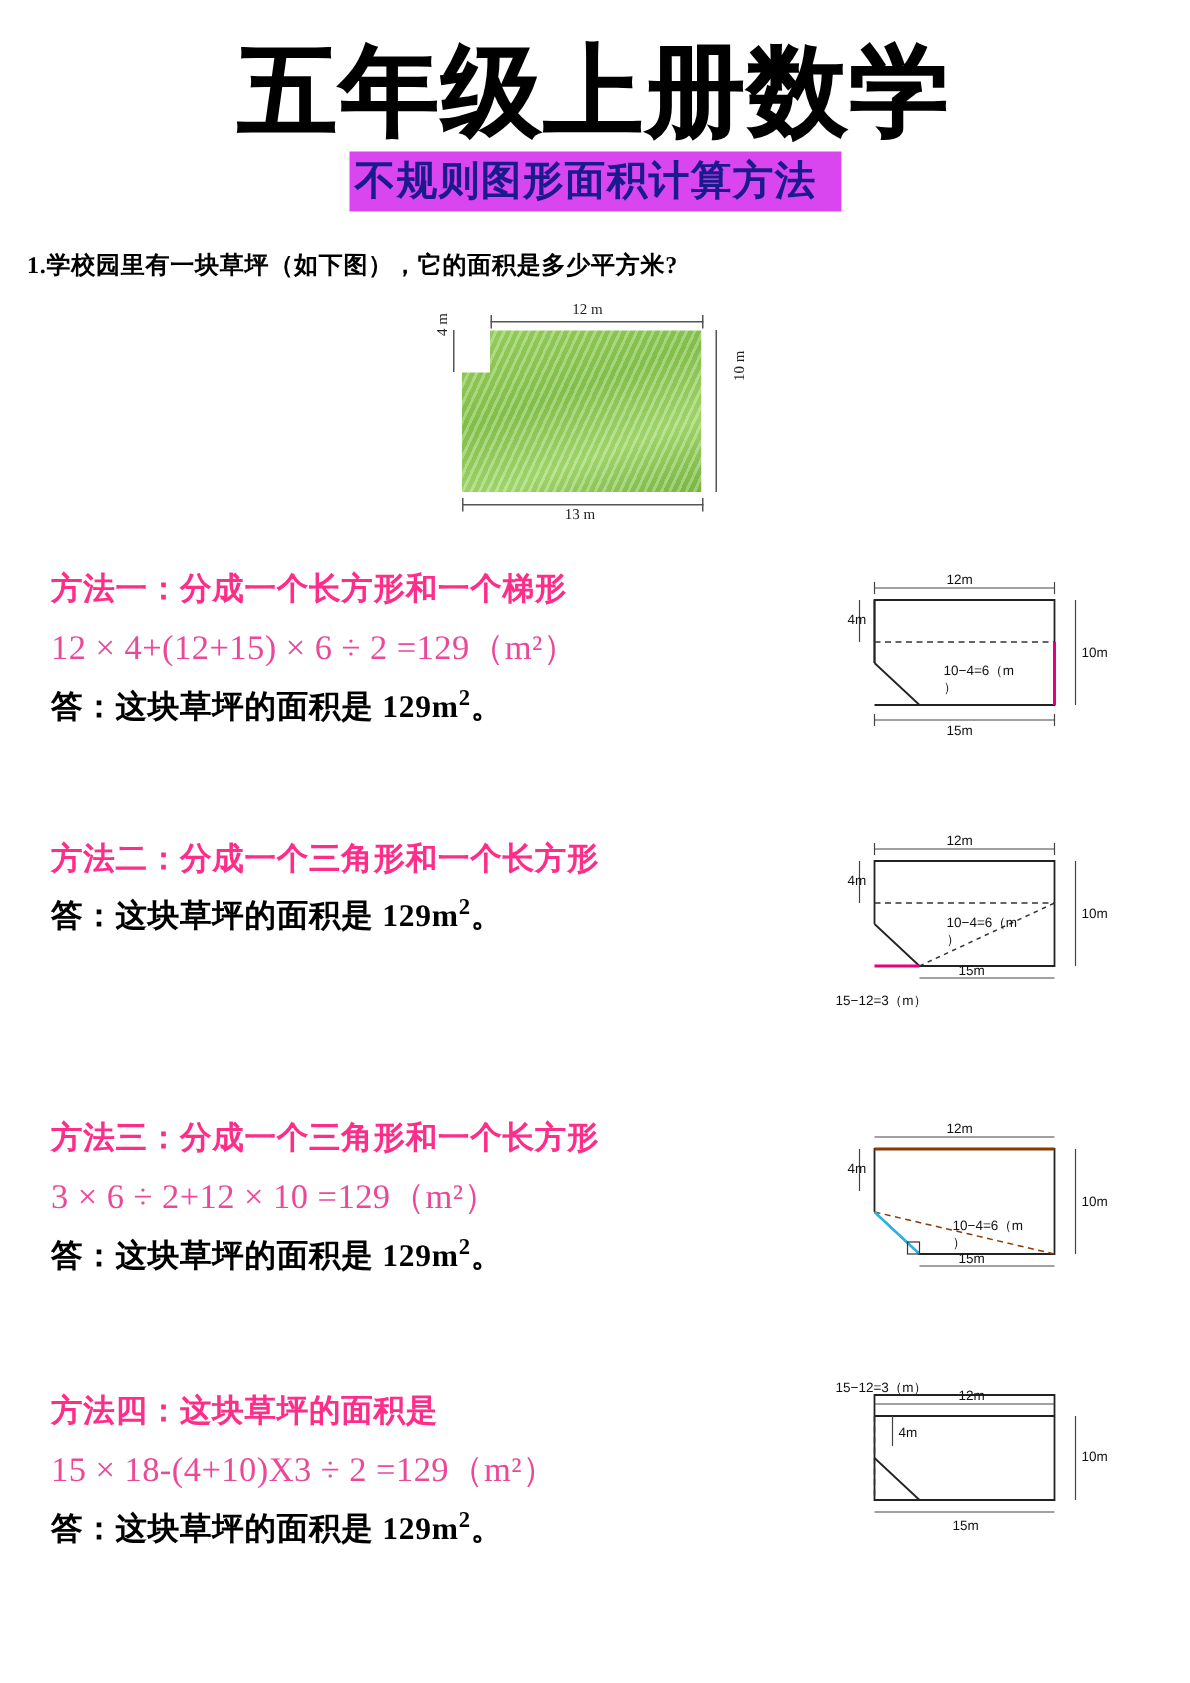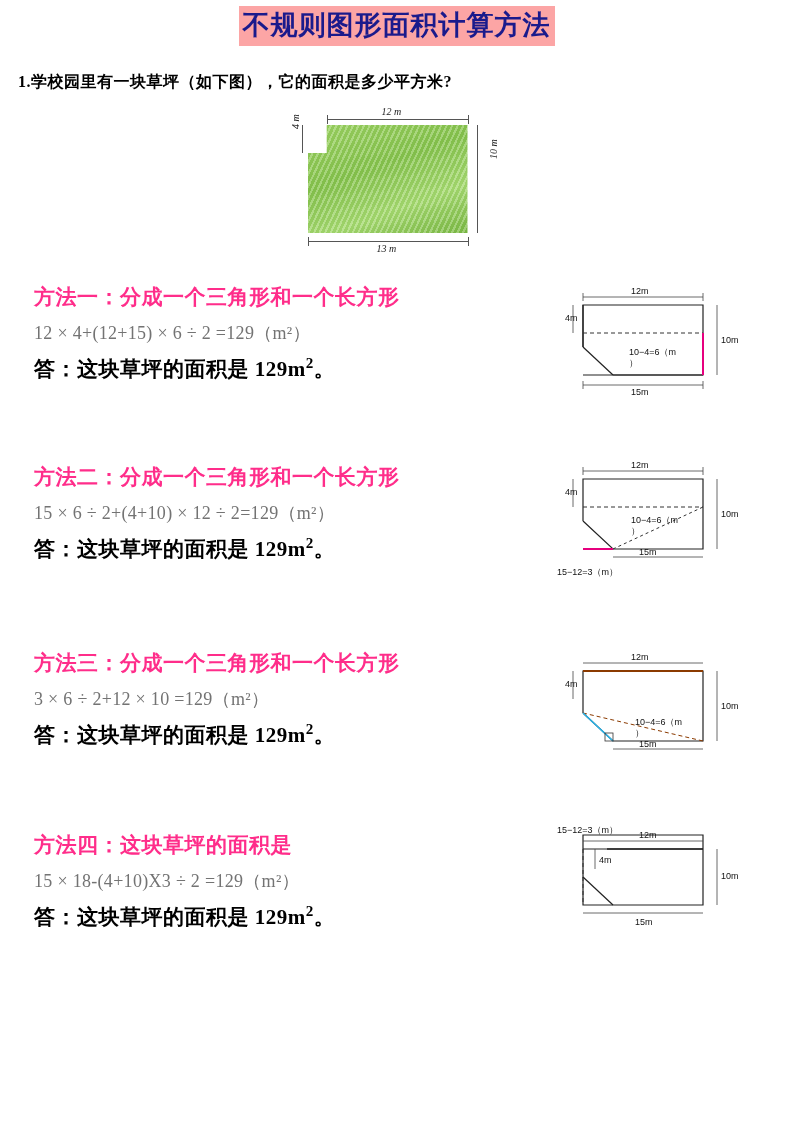--- a/index.html
+++ b/index.html
@@ -34,45 +34,44 @@
     margin-top: 26px;
     color: #000;
     -webkit-text-stroke: 1px #000;
   }
   .subtitle-wrap {
     text-align: center;
     margin-top: 6px;
   }
   .subtitle {
     display: inline-block;
-    background: #fca5a5;
+    background: #d946ef;
     color: #1a1a8c;
     font-family: "DejaVu Sans", sans-serif;
     font-weight: bold;
     font-size: 27px;
-    padding: 1px 4px 3px 4px;
+    padding: 1px 16px 3px 4px;
     letter-spacing: 1px;
   }
 
   
   .question {
     margin: 26px 6px 0 18px;
     font-size: 16px;
     font-family: "Liberation Serif", serif;
     font-weight: 600;
     letter-spacing: 0.5px;
   }
 
   
   .figure-top {
     position: relative;
     width: 250px;
     height: 150px;
     margin: 14px auto 0 auto;
-    font-style: italic;
   }
   .grass-shape {
     position: absolute;
     left: 36px;
     top: 18px;
     width: 160px;
     height: 108px;
     background:
       repeating-linear-gradient(115deg, rgba(255,255,255,0.25) 0 2px, rgba(0,0,0,0.04) 2px 5px),
       linear-gradient(160deg, #9fd26a 0%, #8ac356 40%, #a8d977 70%, #7fb94c 100%);
@@ -99,22 +98,22 @@
   .m-head {
     font-family: "DejaVu Sans", sans-serif;
     font-weight: bold;
     font-size: 21px;
     color: #ff2d8a;
     margin-left: 34px;
     letter-spacing: 0.5px;
   }
   .m-expr {
     font-family: "Liberation Serif", serif;
-    font-size: 18px;
-    color: #737373;
+    font-size: 23px;
+    color: #ec4899;
     margin: 10px 0 0 34px;
     letter-spacing: 0.3px;
   }
   .m-ans {
     font-family: Liberation Serif, serif;
     font-weight: 600;
     font-size: 21px;
     color: #000;
     margin: 10px 0 0 34px;
     letter-spacing: 0.5px;
@@ -135,20 +134,21 @@
     font-family: "Liberation Sans", sans-serif;
     font-size: 9px;
     fill: #111;
   }
 </style>
 </head>
 <body>
 
 <div class="page">
 
+  <div class="title">五年级上册数学</div>
 
   <div class="subtitle-wrap">
     <span class="subtitle">不规则图形面积计算方法</span>
   </div>
 
   <div class="question">1.学校园里有一块草坪（如下图），它的面积是多少平方米?</div>
 
   <div class="figure-top">
     <div class="grass-shape"></div>
 
@@ -163,21 +163,21 @@
     <div class="dim-line" style="left:205px; top:18px; width:1px; height:108px;"></div>
     <div class="dim-label" style="left:216px; top:52px; transform:rotate(-90deg); transform-origin:left top;">10 m</div>
 
     <div class="dim-line" style="left:36px; top:134px; width:161px; height:1px;"></div>
     <div class="dim-line" style="left:36px; top:130px; width:1px; height:9px;"></div>
     <div class="dim-line" style="left:196px; top:130px; width:1px; height:9px;"></div>
     <div class="dim-label" style="left:105px; top:136px;">13 m</div>
   </div>
 
   <div class="method">
-    <div class="m-head">方法一：分成一个三角形和一个长方形</div>
+    <div class="m-head">方法一：分成一个长方形和一个梯形</div>
     <div class="m-expr">12 × 4+(12+15) × 6 ÷ 2 =129（m²）</div>
     <div class="m-ans">
       <span>答：这块草坪的面积是 129m</span><span class="sup">2</span><span>。</span>
     </div>
 
     <div class="diagram" style="top:-6px;">
       <svg class="d-svg" width="230" height="120" viewBox="0 0 230 120">
 
         <polyline points="40,70 40,28 160,28 160,98 40,98" fill="none" stroke="#222" stroke-width="1.2"></polyline>
         <line x1="40" y1="70" x2="40" y2="28" stroke="#222" stroke-width="1.2"></line>
@@ -201,21 +201,20 @@
         <text class="lbl" x="178" y="66">10m</text>
         <text class="lbl" x="88" y="118">15m</text>
         <text class="lbl" x="86" y="78">10−4=6（m</text>
         <text class="lbl" x="86" y="89">）</text>
       </svg>
     </div>
   </div>
 
   <div class="method" style="margin-top:60px;">
     <div class="m-head">方法二：分成一个三角形和一个长方形</div>
-    <div class="m-expr">15 × 6 ÷ 2+(4+10) × 12 ÷ 2=129（m²）</div>
     <div class="m-ans">
       <span>答：这块草坪的面积是 129m</span><span class="sup">2</span><span>。</span>
     </div>
 
     <div class="diagram" style="top:-12px;">
       <svg class="d-svg" width="230" height="130" viewBox="0 0 230 130">
         <polyline points="40,70 40,28 160,28 160,98 70,98 40,70" fill="none" stroke="#222" stroke-width="1.2"></polyline>
         <line x1="40" y1="56" x2="160" y2="56" stroke="#333" stroke-width="1" stroke-dasharray="4,3"></line>
         <line x1="70" y1="98" x2="160" y2="56" stroke="#333" stroke-width="1" stroke-dasharray="3,3"></line>
         <line x1="40" y1="98" x2="70" y2="98" stroke="#e6007e" stroke-width="2"></line>

